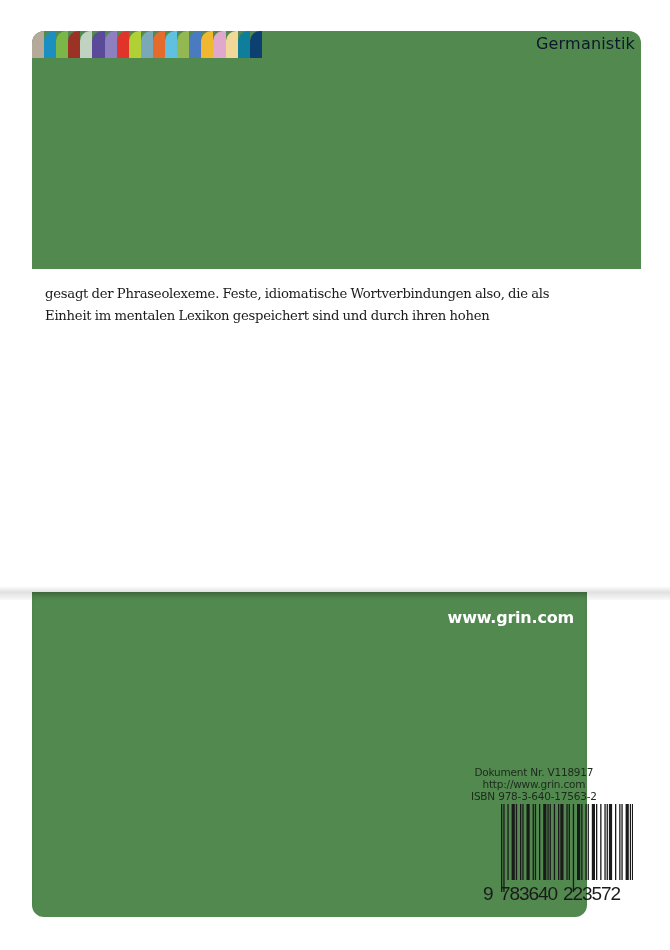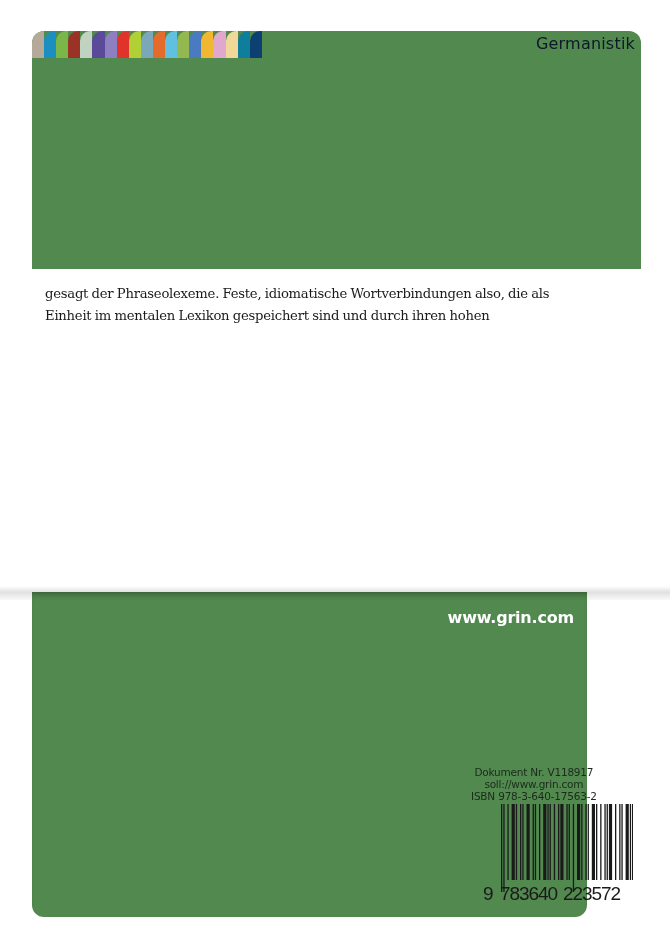--- a/index.html
+++ b/index.html
@@ -157,21 +157,21 @@
   </div>
 </div>
 
 <div class="shadow-band"></div>
 
 <div class="bottom-panel">
   <div class="website">www.grin.com</div>
 
   <div class="doc-info">
     <div>Dokument Nr. V118917</div>
-    <div>soll://www.grin.com</div>
+    <div>http://www.grin.com</div>
     <div>ISBN 978-3-640-17563-2</div>
   </div>
 
   <div class="barcode">
     <svg width="150" height="100" viewBox="0 0 150 100" xmlns="http://www.w3.org/2000/svg">
       <g fill="#1a1a1a" id="bars">
           <rect x="18.0" y="0" width="1.3" height="88"></rect>
           <rect x="20.3" y="0" width="1.3" height="88"></rect>
           <rect x="24.4" y="0" width="1.3" height="76"></rect>
           <rect x="28.6" y="0" width="3.2" height="76"></rect>

